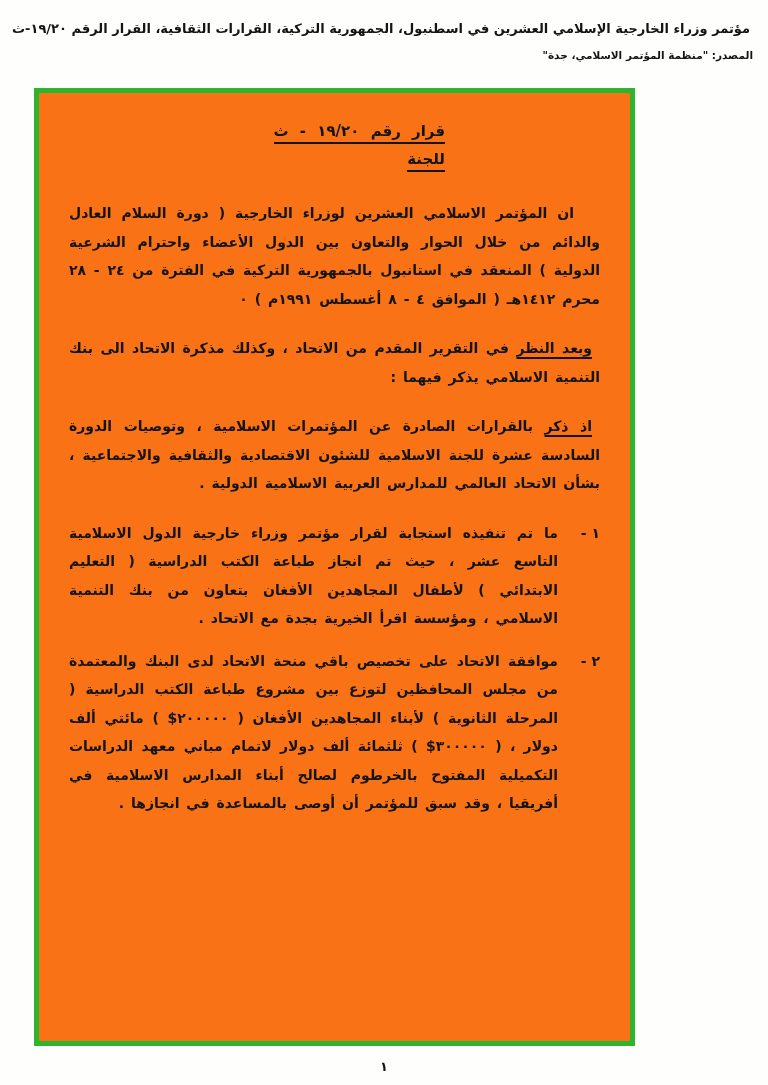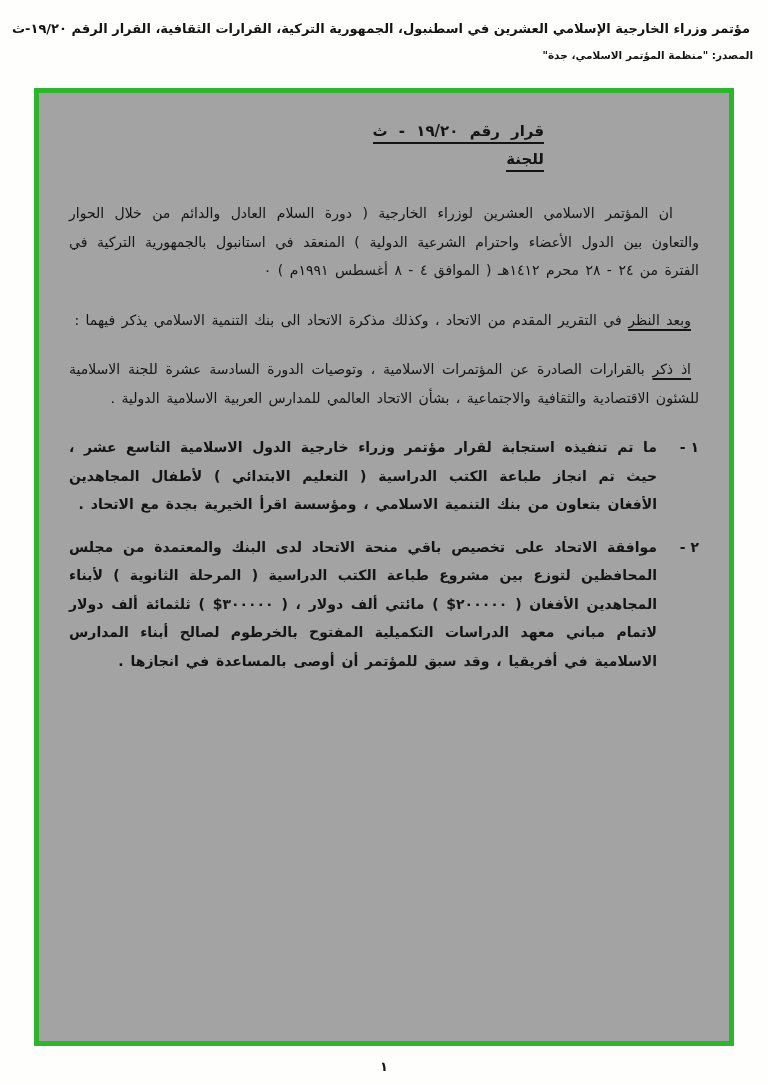--- a/index.html
+++ b/index.html
@@ -14,36 +14,36 @@
     position:absolute; top:20px; right:15px; left:12px;
     text-align:left; font-size:13px; font-weight:bold; line-height:18px;
     white-space:nowrap;
   }
   .source-line {
     position:absolute; top:49px; right:15px;
     font-size:10.5px; font-weight:bold;
   }
 
   .frame {
-    position:absolute; top:88px; left:34px; width:700px; height:958px;
-    border:5px solid #2db52d; box-sizing:border-box; background:#a3a3a3;
+    position:absolute; top:88px; left:34px; width:601px; height:958px;
+    border:5px solid #2db52d; box-sizing:border-box; background:#f97316;
   }
   .content {
     position:absolute; top:0; right:0; bottom:0; left:0;
     padding:24px 30px 0 30px;
   }
 
   .title-block { margin-right:155px; margin-bottom:26px; }
   .title-line { font-size:15px; font-weight:bold; line-height:28px; white-space:nowrap; }
   .title-line .u {
     border-bottom:2px solid #141414; padding-bottom:2px; word-spacing:6px;
   }
 
   .para {
-    font-size:14px; font-weight:normal; line-height:28.5px;
+    font-size:14px; font-weight:bold; line-height:28.5px;
     text-align:justify; margin:0 0 21px 0; word-spacing:2px;
   }
   .p-first { text-indent:26px; }
   .p-lead  { text-indent:8px; }
   .lead-u {
     text-decoration:underline;
     text-decoration-thickness:2px;
     text-underline-offset:4px;
   }
 

